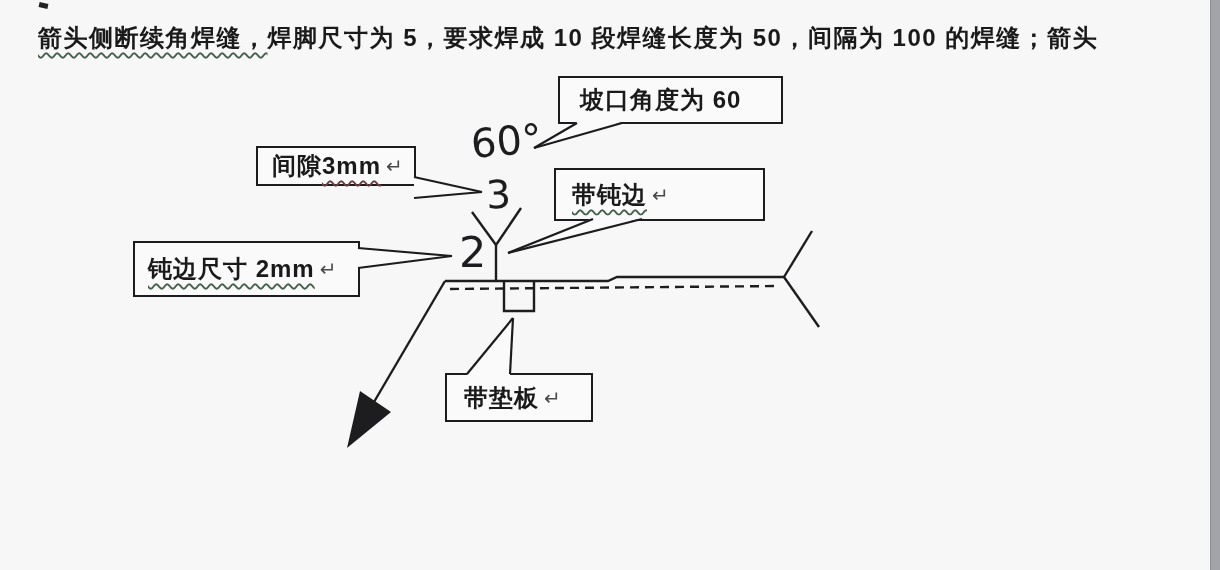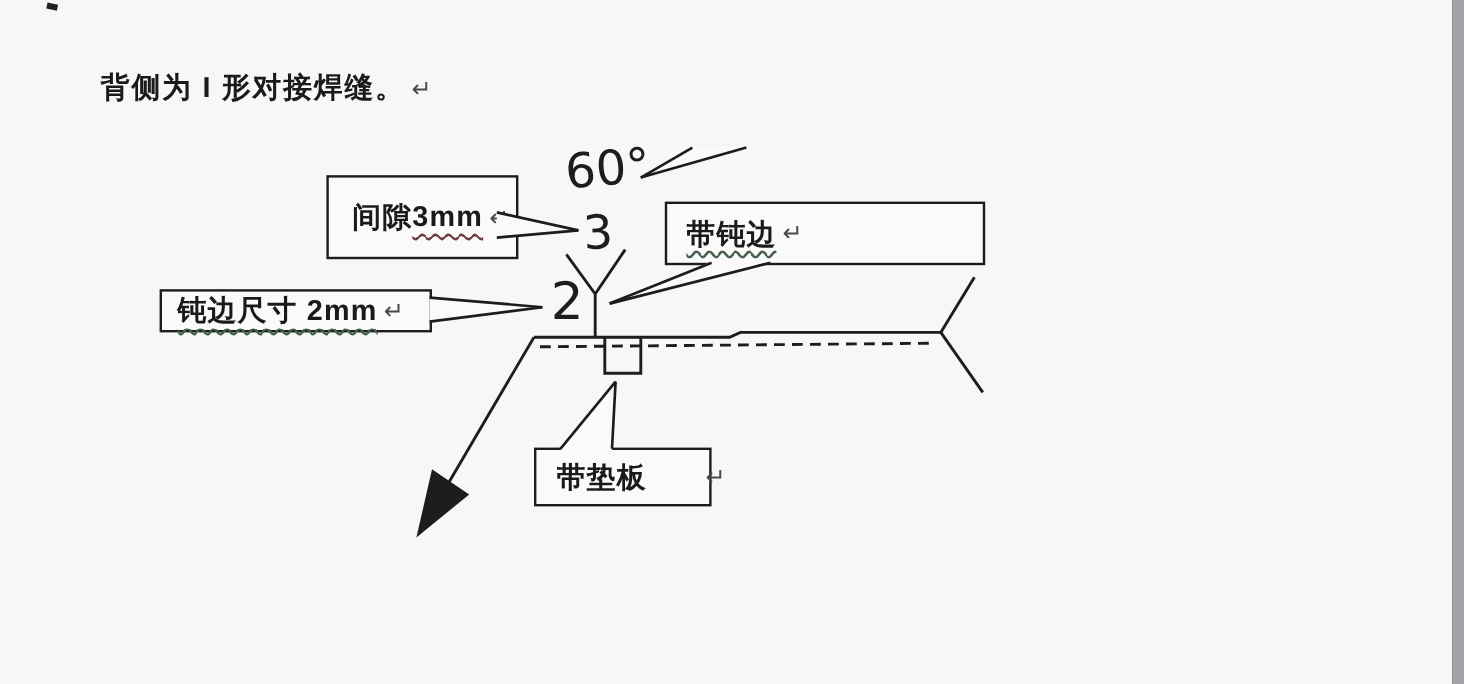--- a/index.html
+++ b/index.html
@@ -134,43 +134,46 @@
       <line x1="358" y1="248" x2="452" y2="256" stroke="#1c1c1e" stroke-width="2.2"></line>
       <line x1="358" y1="268" x2="452" y2="256" stroke="#1c1c1e" stroke-width="2.2"></line>
     </g>
     <g>
       <polygon points="467,375 510,375 513,318" fill="#fafafb" stroke="none"></polygon>
       <line x1="467" y1="374" x2="513" y2="318" stroke="#1c1c1e" stroke-width="2.2"></line>
       <line x1="510" y1="374" x2="513" y2="318" stroke="#1c1c1e" stroke-width="2.2"></line>
     </g>
   </svg>
 
-  <div class="para" style="left:84px;top:57px;">
-    <span>背侧为 I 形对接焊缝。</span><span class="return-mark">↵</span>
+  <div class="para" style="left:38px;top:22px;">
+    <span class="sq-green">箭头侧断续角焊缝，</span><span>焊脚尺寸为 5，要求焊成 10 段焊缝长度为 50，间隔为 100 的焊缝；箭头</span>
   </div>
 
 
+  <div class="callout" style="left:558px;top:76px;width:225px;height:48px;padding:0 0 0 20px;">
+    <span>坡口角度为 60</span>
+  </div>
 
-  <div class="callout" style="left:272px;top:146px;width:160px;height:70px;padding:0 0 0 14px;justify-content:center;">
+  <div class="callout" style="left:256px;top:146px;width:160px;height:40px;padding:0 0 0 14px;">
     <span>间隙 </span>
       <span class="sq-red">3mm</span>
       <span class="return-mark">↵</span>
   </div>
 
-  <div class="callout" style="left:554px;top:168px;width:267px;height:53px;padding:0 0 0 16px;">
+  <div class="callout" style="left:554px;top:168px;width:211px;height:53px;padding:0 0 0 16px;">
     <span class="sq-green">带钝边</span>
       <span class="return-mark">↵</span>
   </div>
 
-  <div class="callout" style="left:133px;top:241px;width:227px;height:36px;padding:0 0 0 13px;">
+  <div class="callout" style="left:133px;top:241px;width:227px;height:56px;padding:0 0 0 13px;">
     <span class="sq-green">钝边尺寸 2mm</span>
       <span class="return-mark">↵</span>
   </div>
 
-  <div class="callout" style="left:445px;top:373px;width:148px;height:49px;padding:0 0 0 17px;gap:44px;">
+  <div class="callout" style="left:445px;top:373px;width:148px;height:49px;padding:0 0 0 17px;">
     <span>带垫板</span>
       <span class="return-mark">↵</span>
   </div>
 
   <span class="hand" style="left:471px;top:118px;font-size:40px;transform:rotate(-5deg);">60°</span>
   <span class="hand" style="left:486px;top:172px;font-size:39px;transform:rotate(-3deg);">3</span>
   <span class="hand" style="left:459px;top:227px;font-size:43px;">2</span>
 
   <div id="stray-mark"></div>
   <div id="right-edge"></div>

